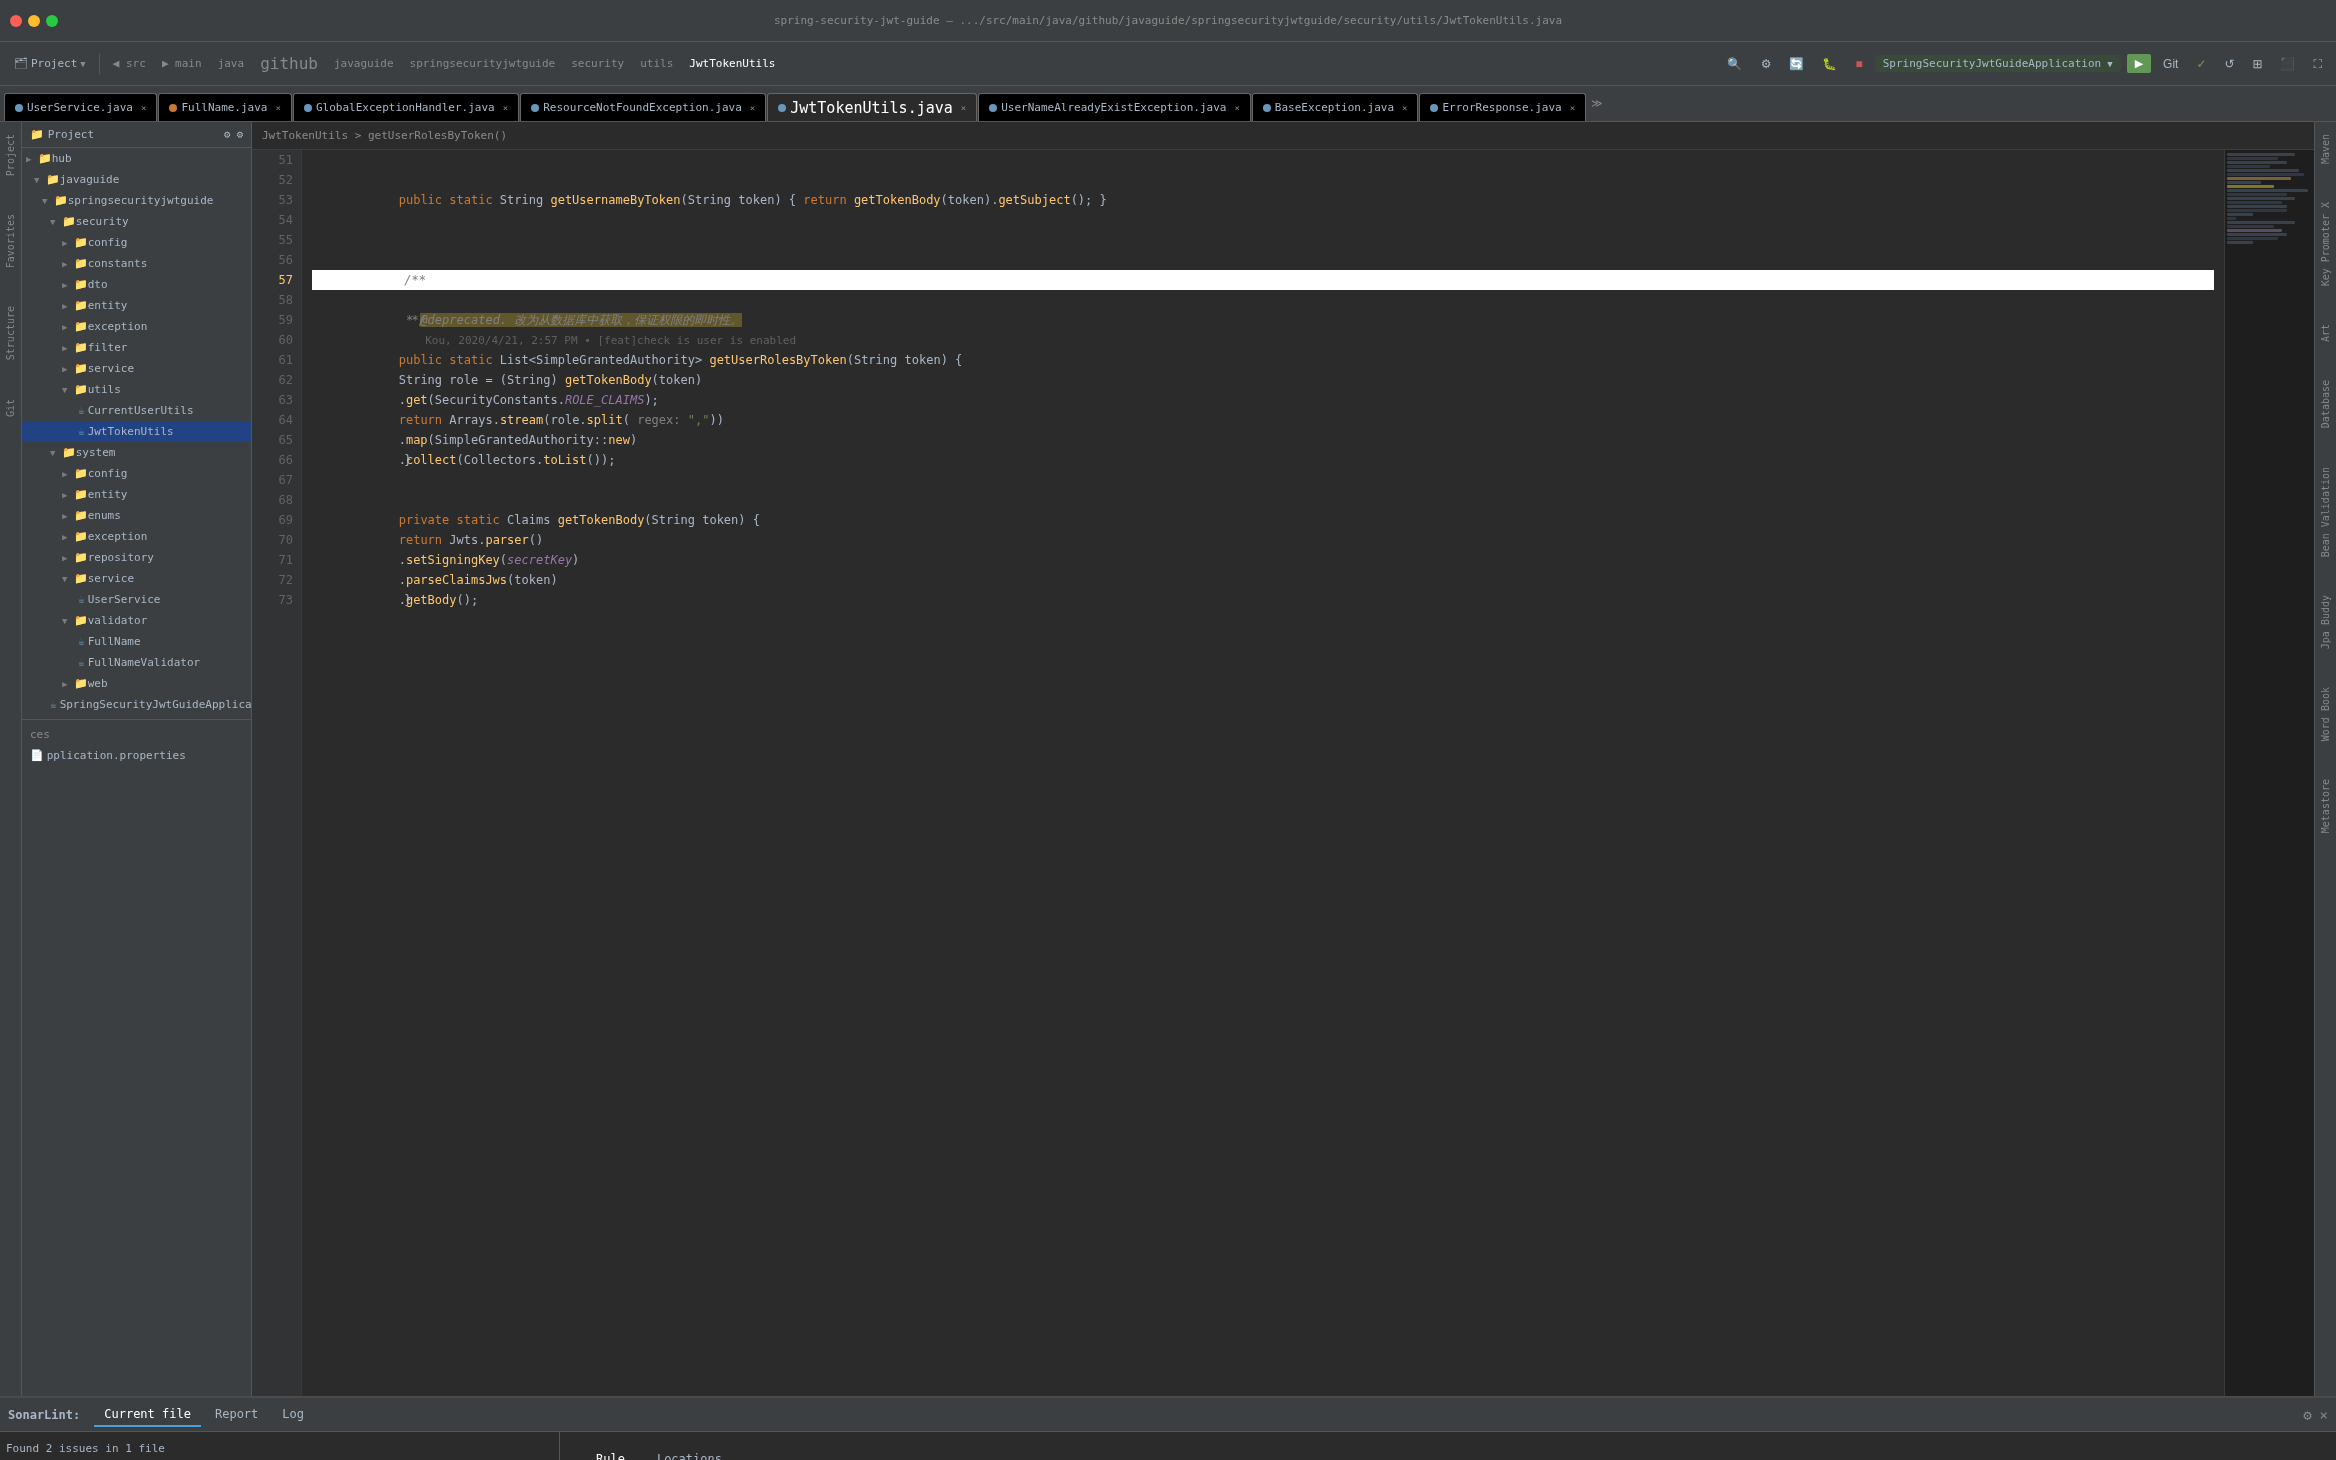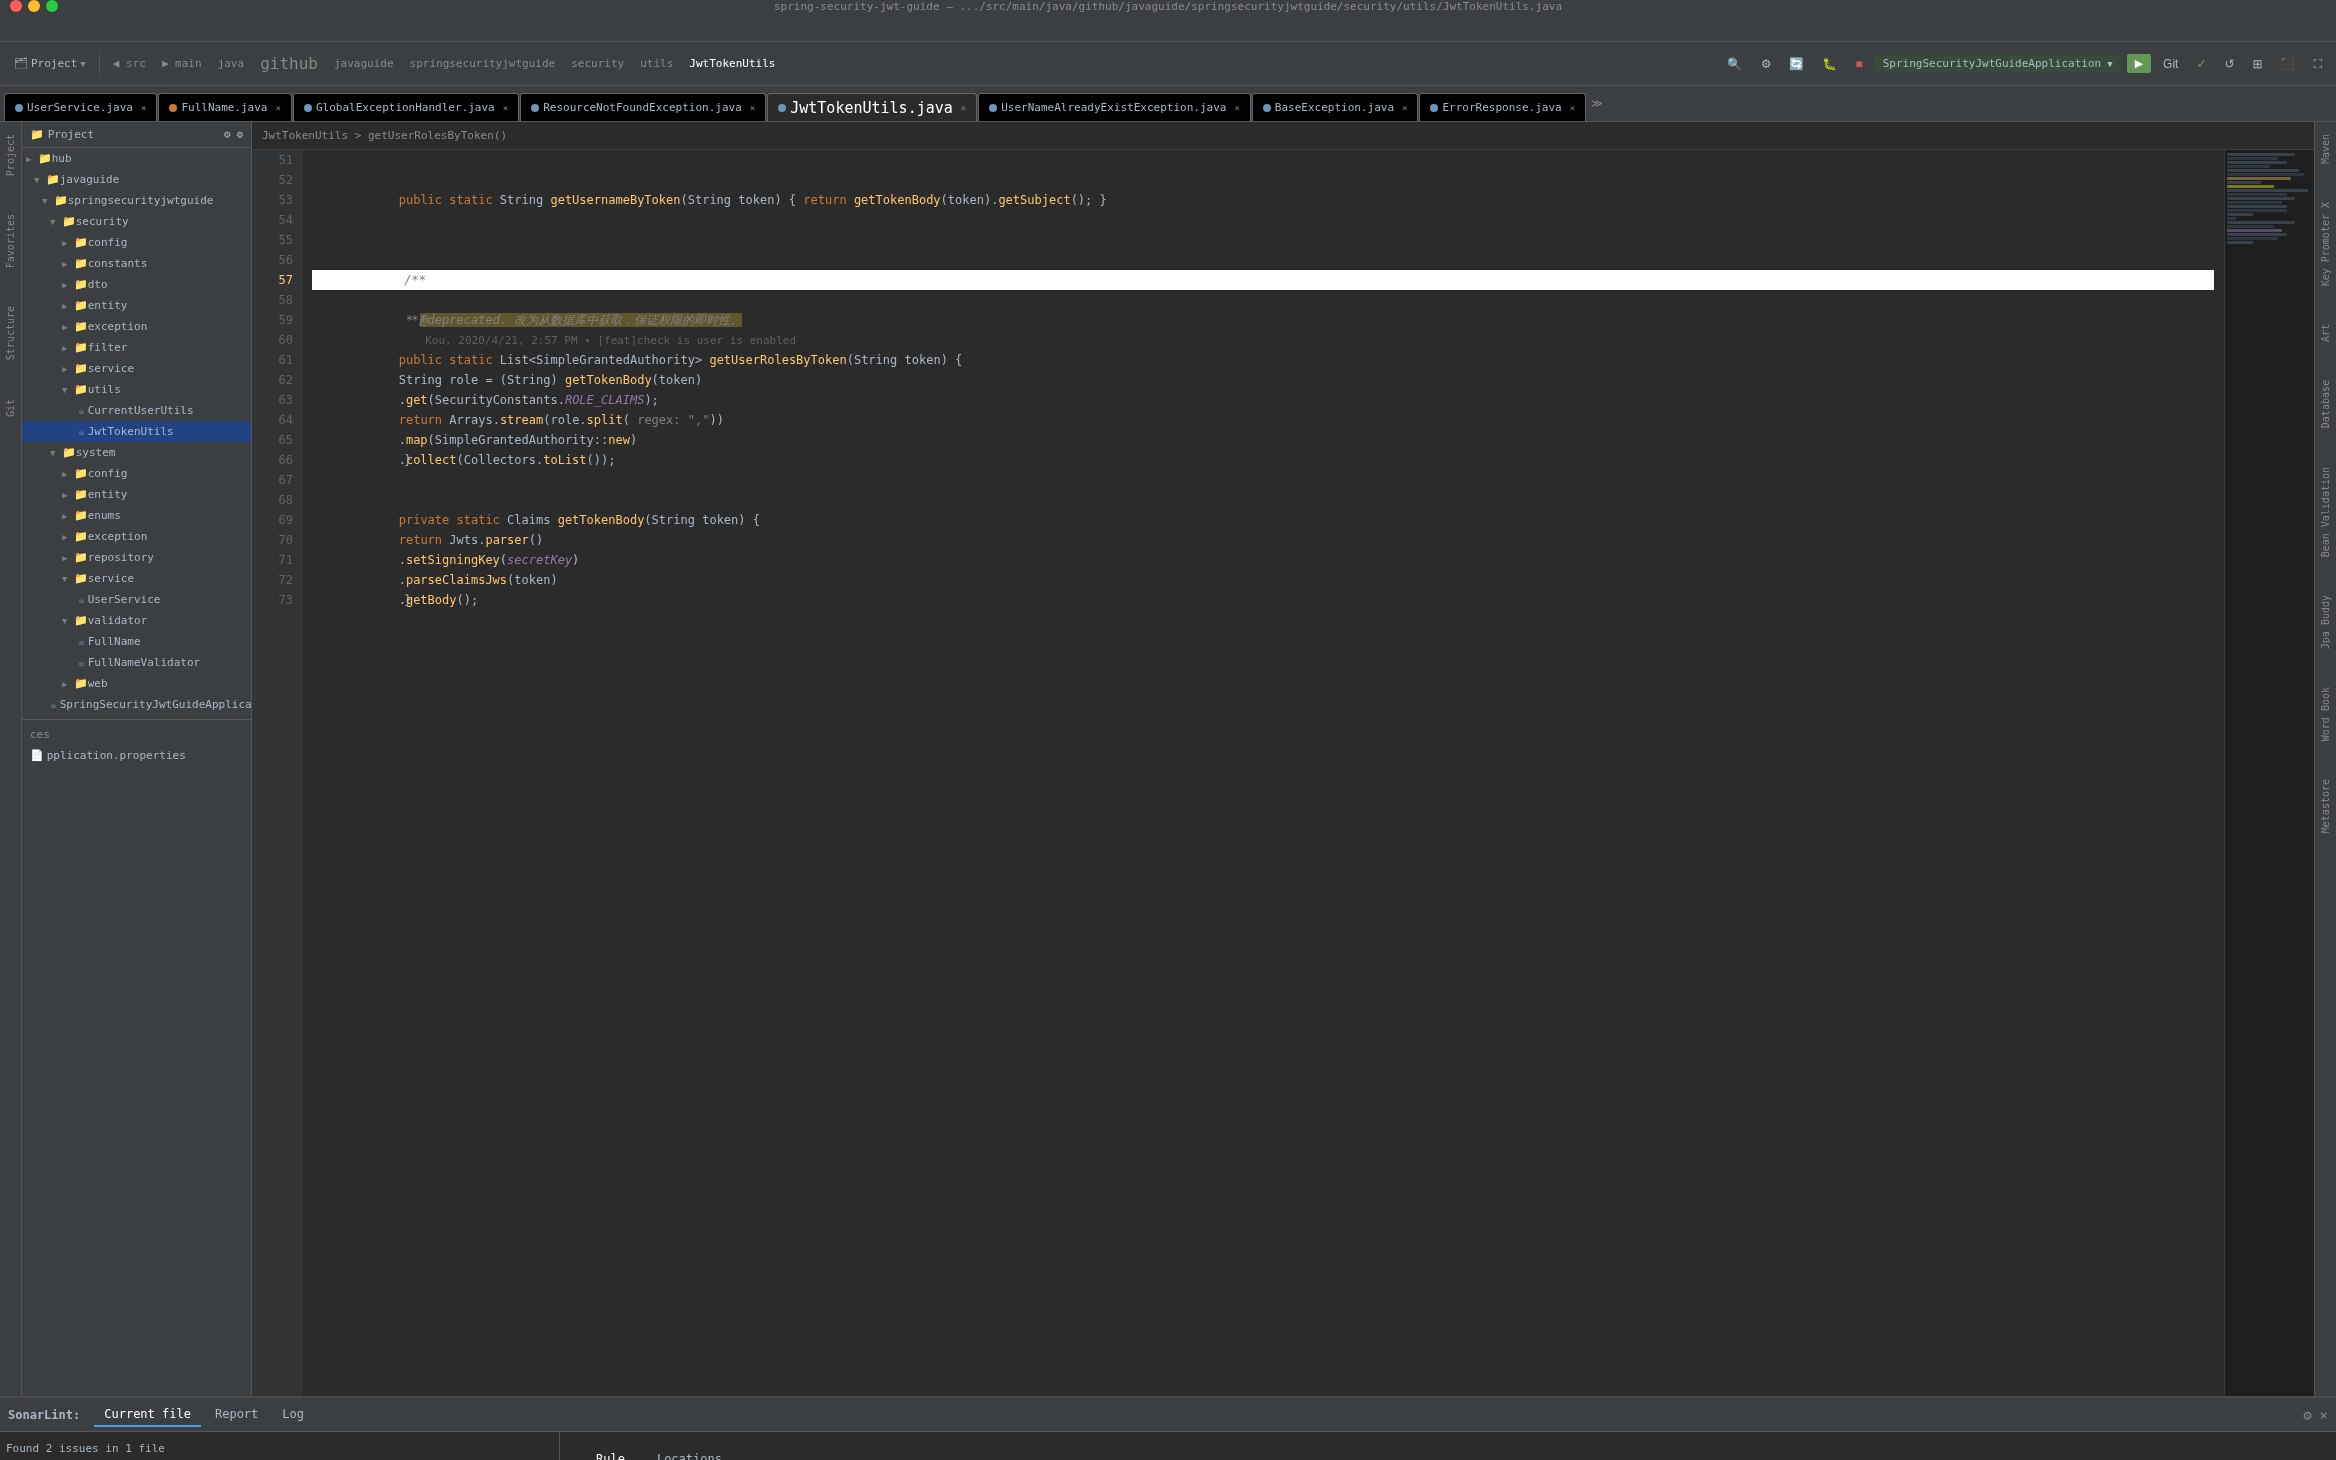--- a/index.html
+++ b/index.html
@@ -12,21 +12,21 @@
       height: 1460px;
       overflow: hidden;
       position: relative;
     }
 
     
     #titlebar {
       height: 42px;
       background: #3c3f41;
       display: flex;
-      align-items: flex-start;
+      align-items: center;
       padding: 0 10px;
       border-bottom: 1px solid #555;
       position: relative;
     }
     .traffic-lights {
       display: flex; gap: 6px; margin-right: 12px;
     }
     .tl { width: 12px; height: 12px; border-radius: 50%; }
     .tl-red { background: #ff5f57; }
     .tl-yellow { background: #ffbd2e; }

